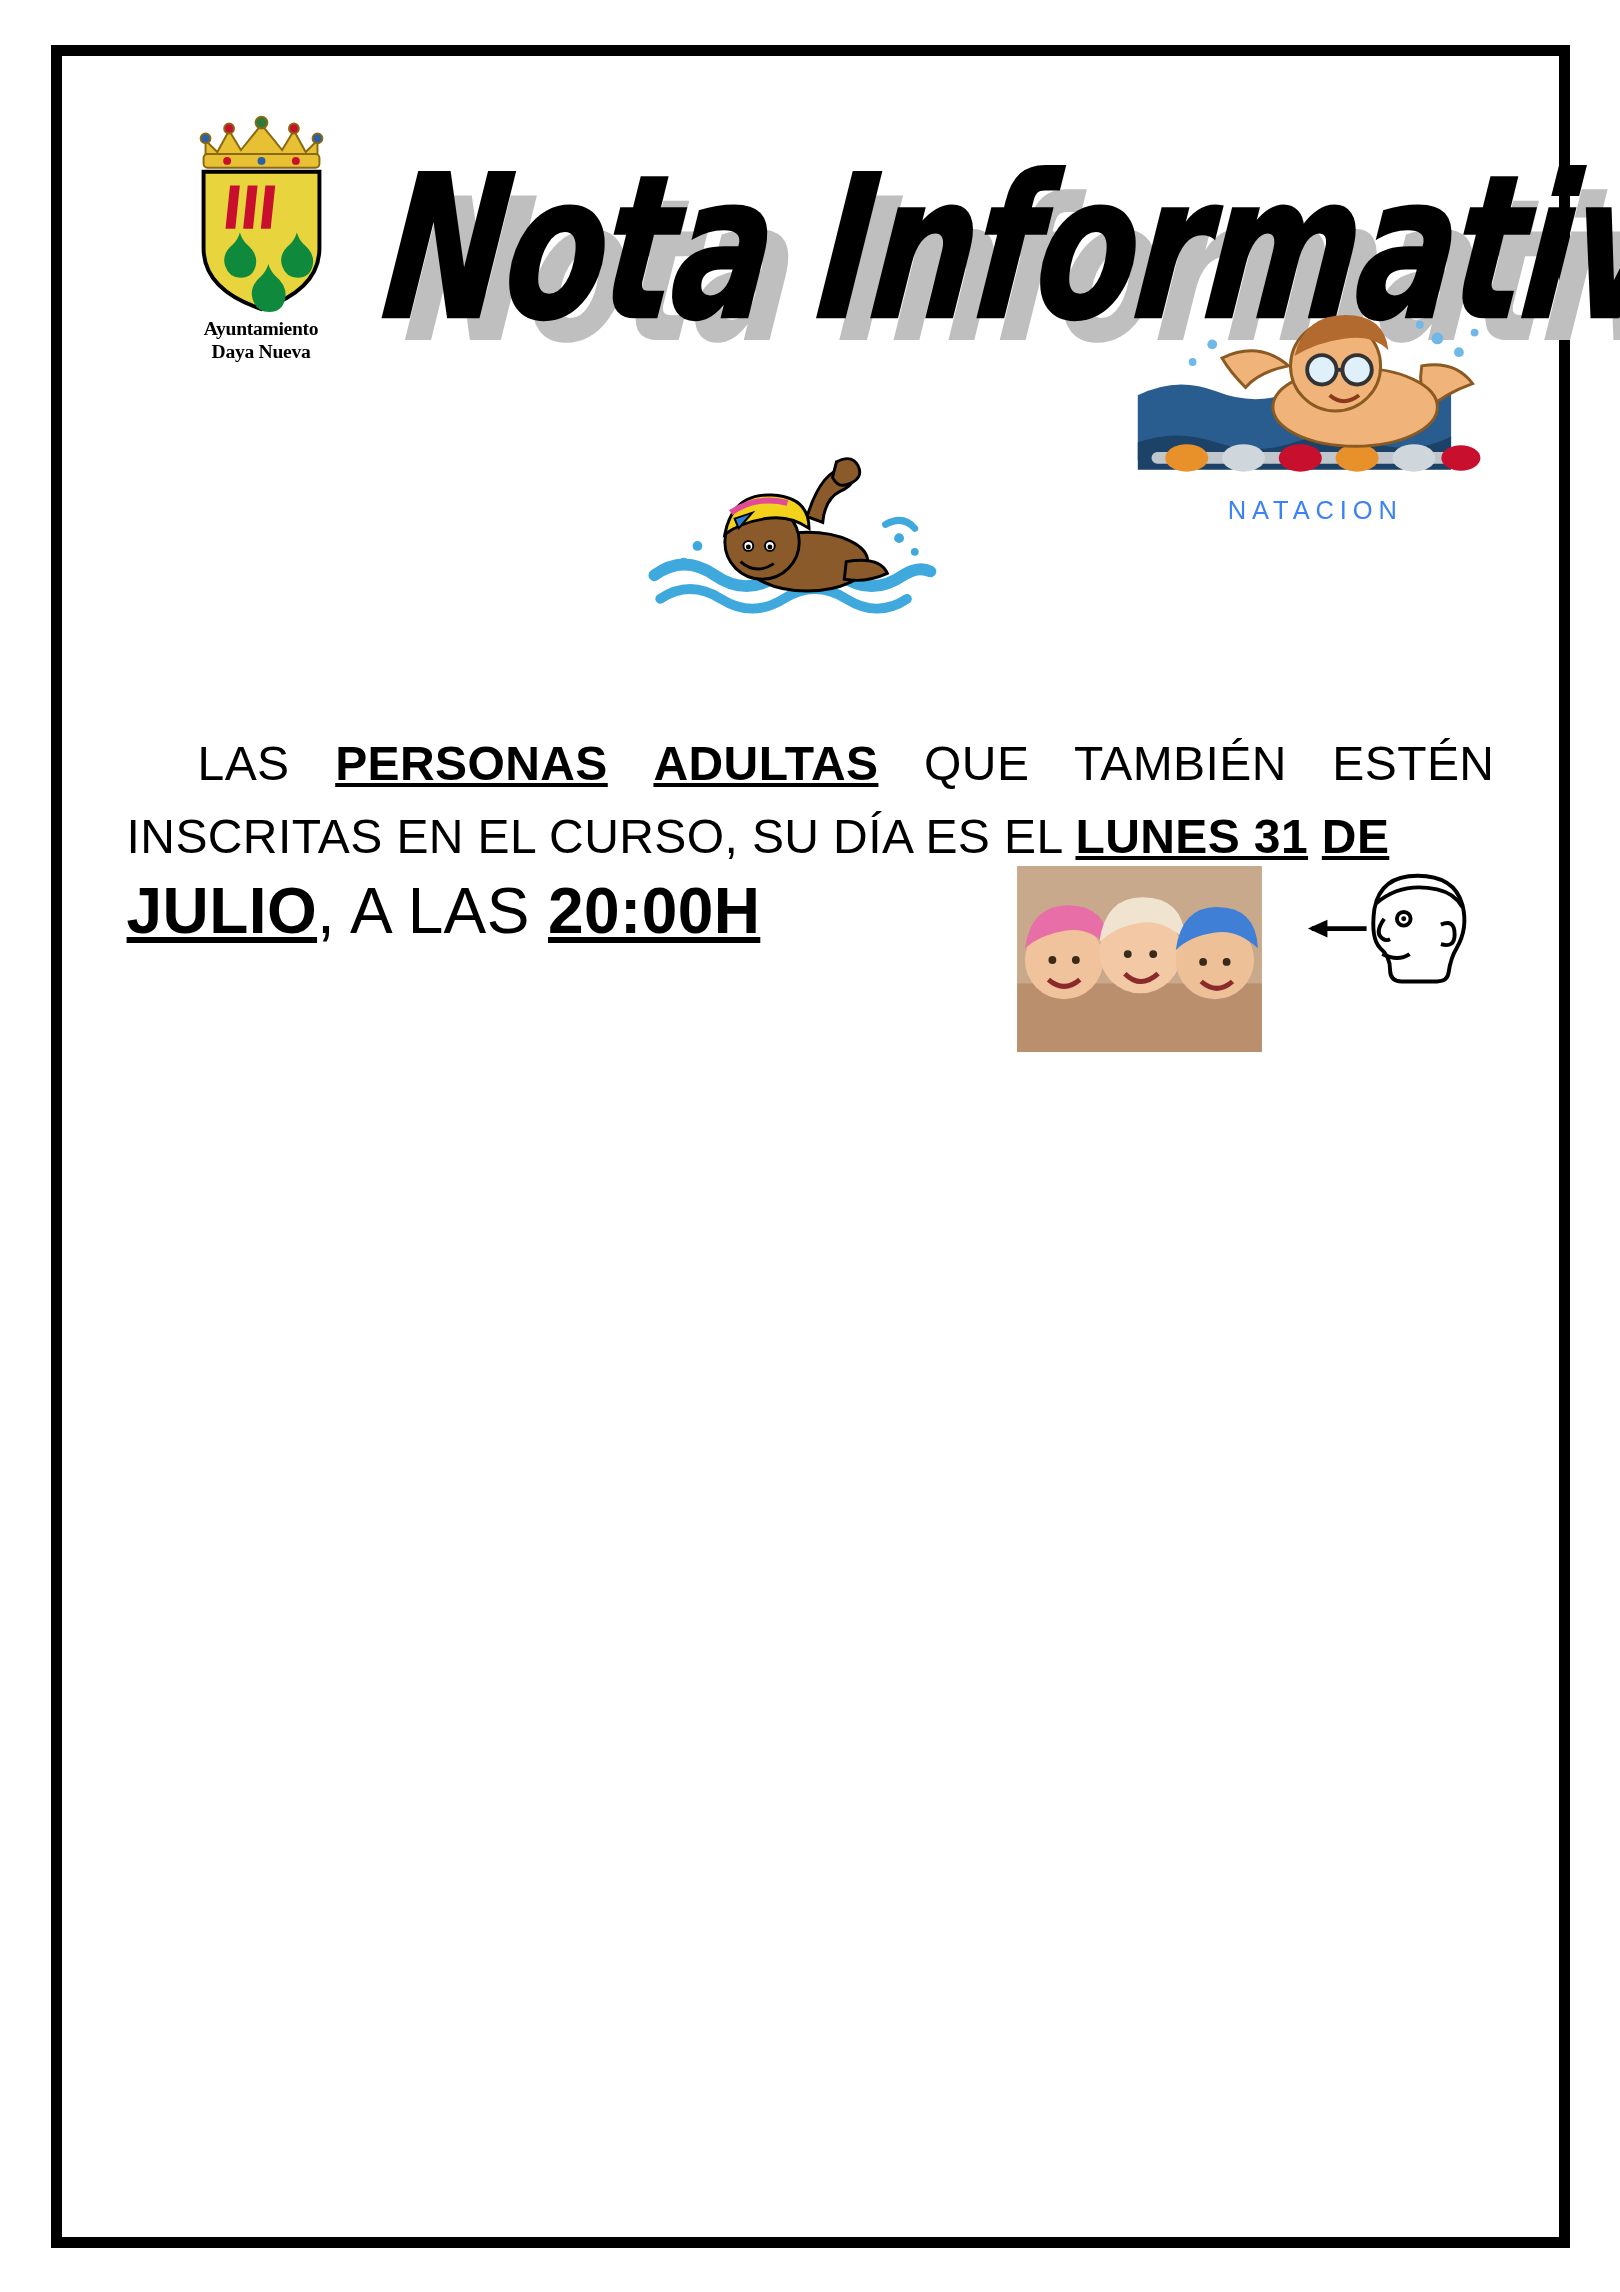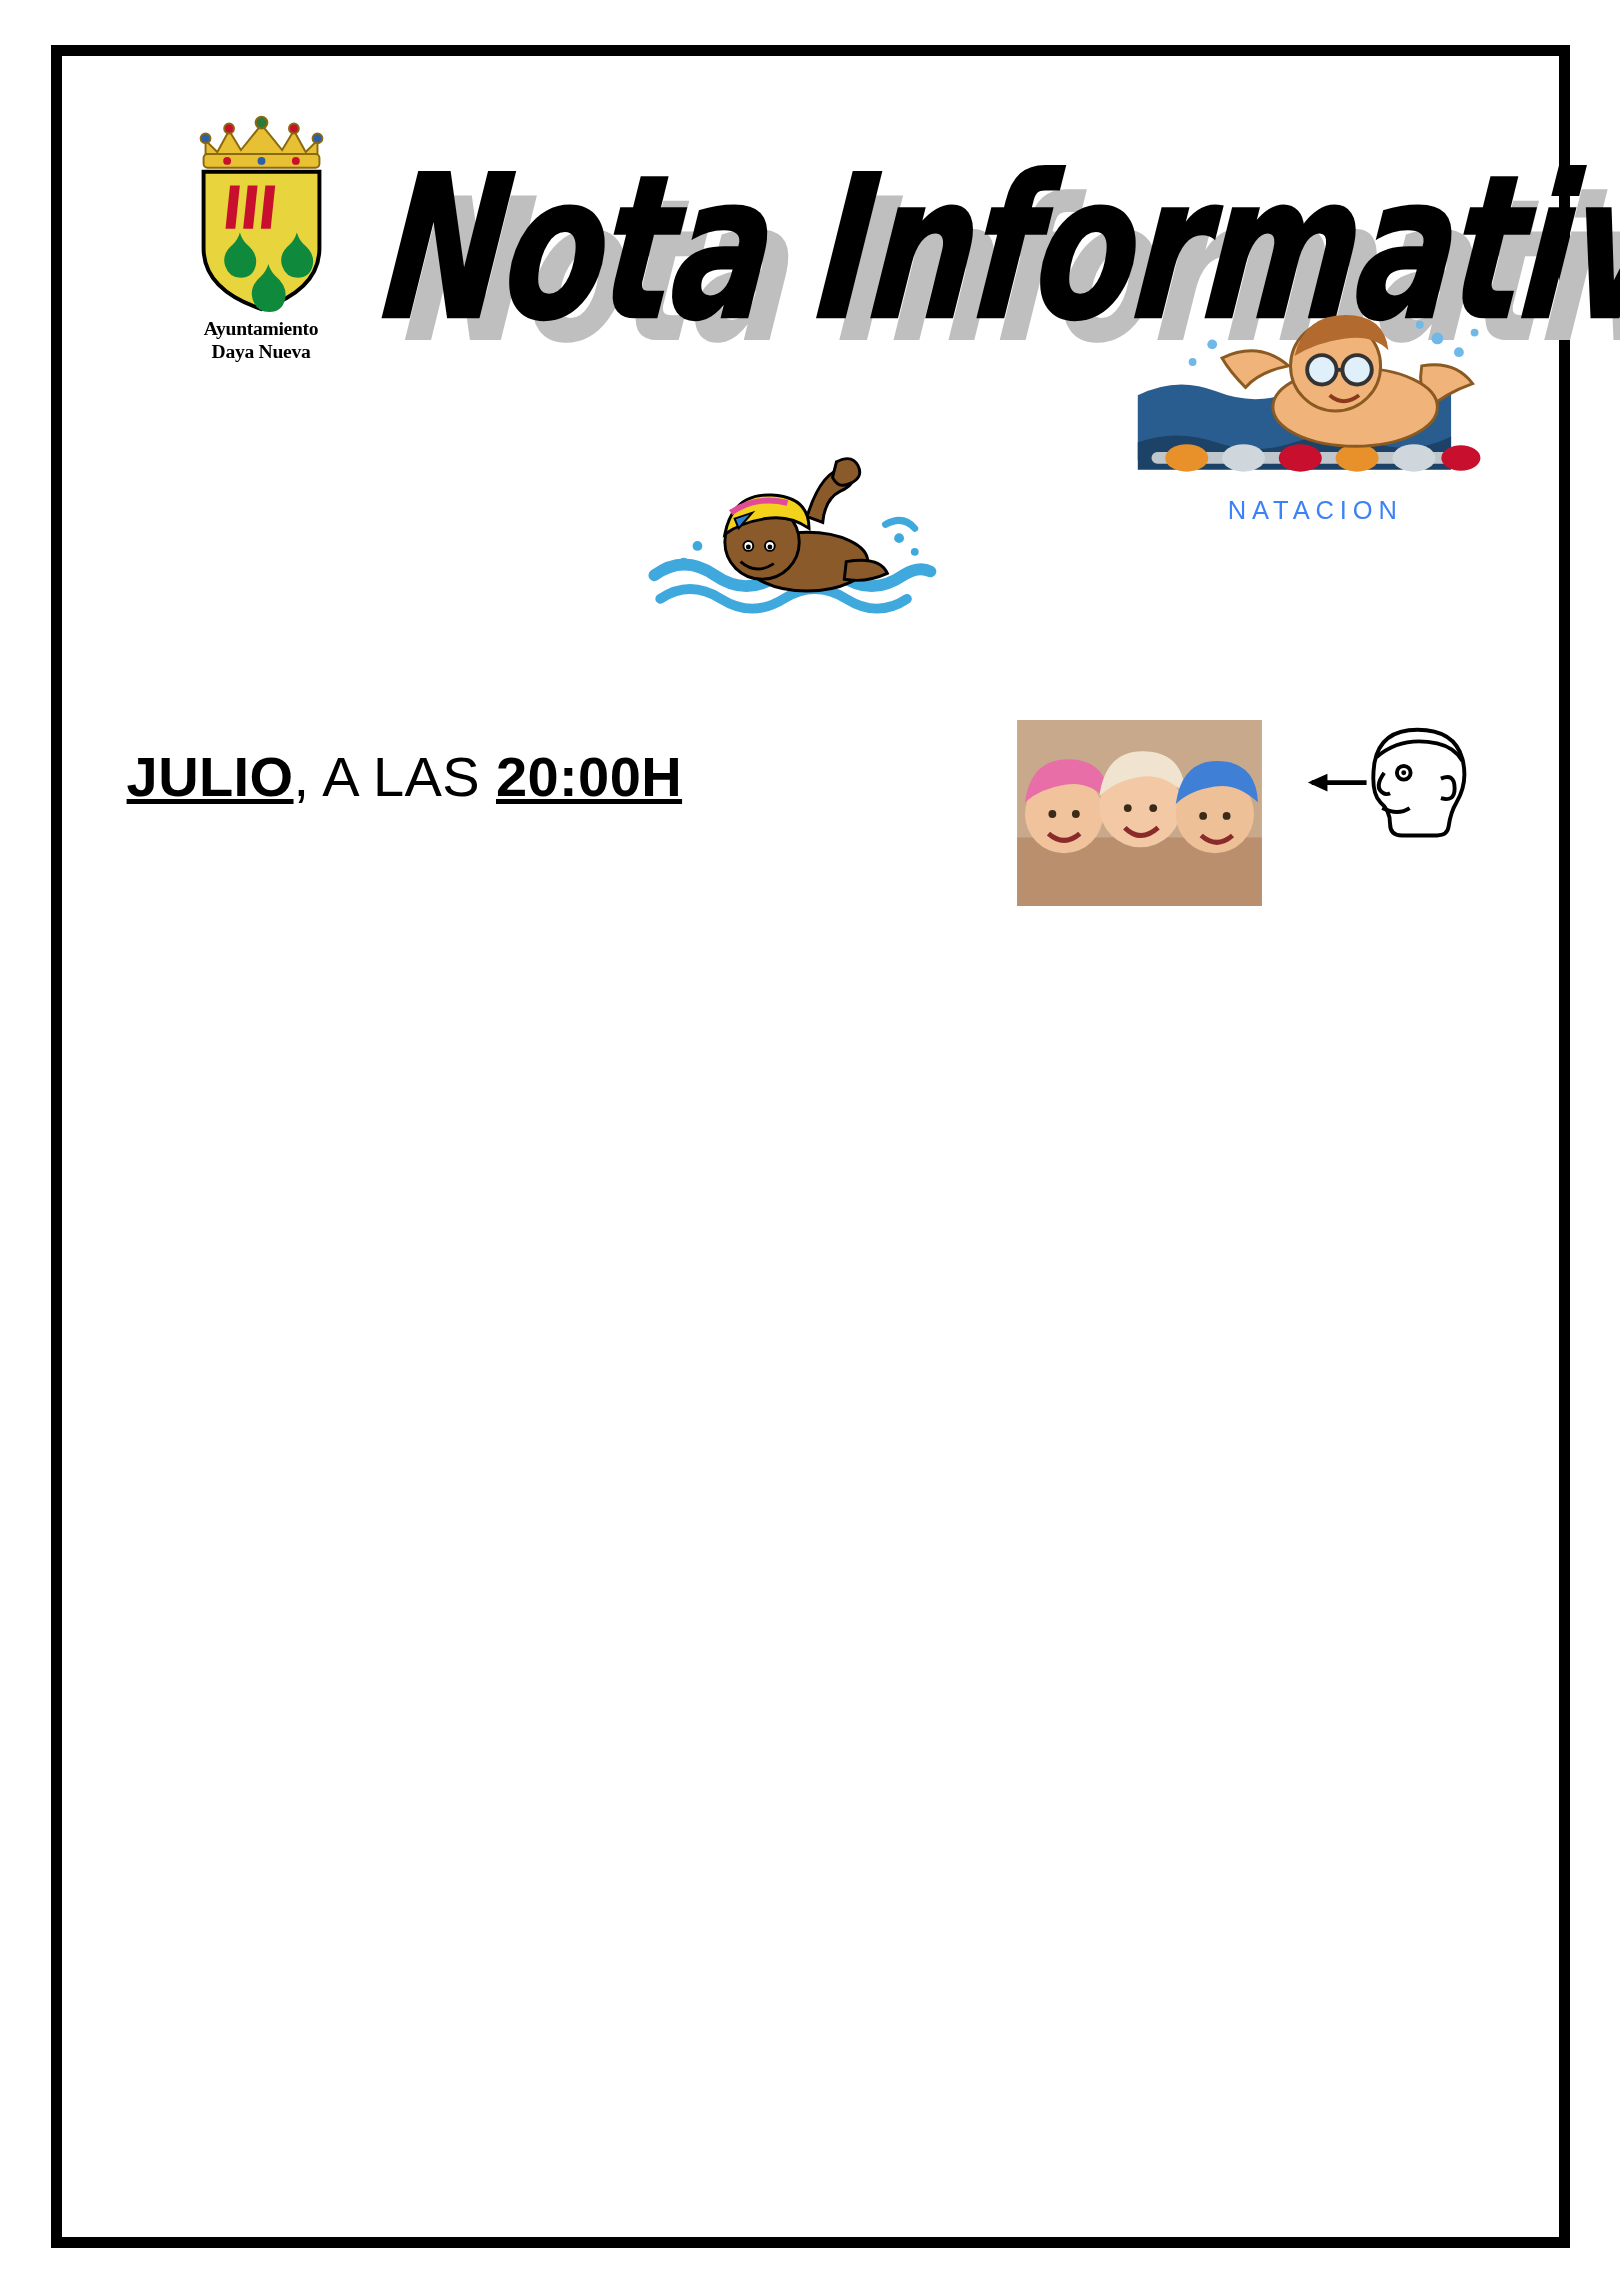--- a/index.html
+++ b/index.html
@@ -147,22 +147,22 @@
   .block2 { margin-top: 90px; }
 
   
   .bottom-row {
     position: relative;
     height: 225px;
   }
   .bottom-text {
     position: absolute;
     left: 21.6px;
-    top: 16px;
-    font-size: 56px;
+    top: 0;
+    font-size: 64px;
     letter-spacing: 0.4px;
   }
   .photo {
     position: absolute;
     left: 912px;
     top: -7.8px;
     width: 245px;
     height: 186px;
     overflow: hidden;
     background: #d9c6b0;
@@ -304,20 +304,23 @@
               <circle cx="70" cy="112" r="4"></circle>
             <circle cx="92" cy="122" r="4"></circle>
               <circle cx="290" cy="88" r="5"></circle>
             <circle cx="306" cy="102" r="4"></circle>
           </g>
           <path d="M276 74 q18 -10 30 4" fill="none" stroke="#3fa9dd" stroke-width="7" stroke-linecap="round"></path>
         </svg>
       </div>
 
       <div class="block2">
+        <p class="para indent">
+          <span>LAS </span><b class="u">PERSONAS</b><span> </span><b class="u">ADULTAS</b><span> QUE TAMBIÉN ESTÉN INSCRITAS EN EL CURSO, SU DÍA ES EL </span><b class="u">LUNES 31</b><span> </span><b class="u">DE</b><span> </span>
+        </p>
 
         <div class="bottom-row">
           <div class="bottom-text">
             <b class="u">JULIO</b><span>, A LAS </span><b class="u">20:00H</b>
           </div>
 
           <div class="photo">
             <svg width="245" height="186" viewBox="0 0 250 190">
               <rect width="250" height="190" fill="#c9a98c"></rect>
               <rect x="0" y="120" width="250" height="70" fill="#b98f6e"></rect>

